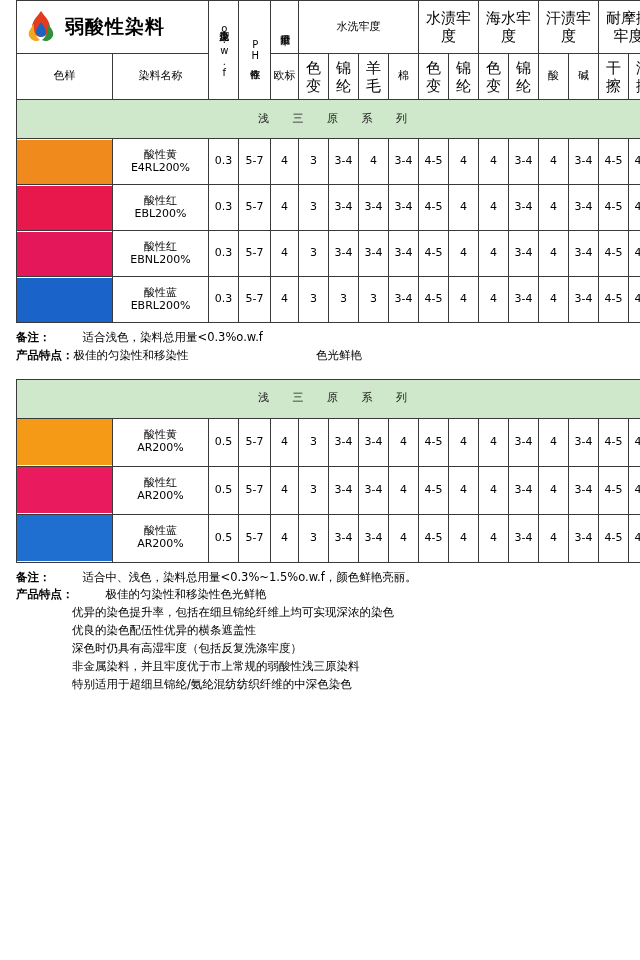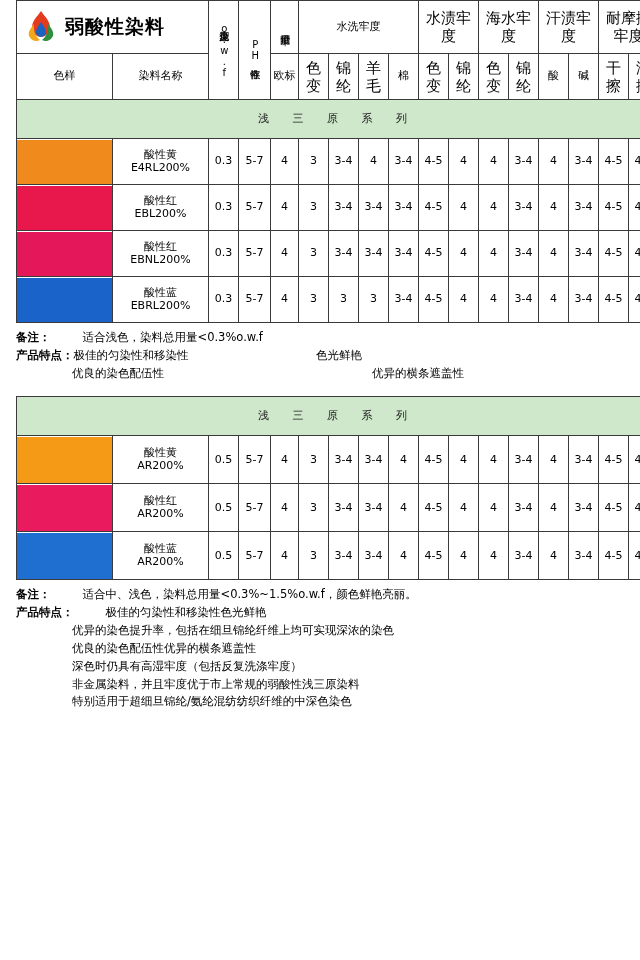--- a/index.html
+++ b/index.html
@@ -290,24 +290,20 @@
       <span class="k">备注：</span>
       <span class="v">适合浅色，染料总用量&lt;0.3%o.w.f</span>
     </div>
     <div class="row2">
       <div class="c1" style="display:flex">
         <span class="lbl">产品特点：</span>
         <span>极佳的匀染性和移染性</span>
       </div>
       <div>色光鲜艳</div>
     </div>
-    <div class="row2">
-      <div class="c1 indent">优良的染色配伍性</div>
-      <div>优异的横条遮盖性</div>
-    </div>
   </div>
 
   <div class="gap"></div>
 
   <table class="spec block2">
     <colgroup>
       <col style="width:96px">
         <col style="width:96px">
       <col style="width:30px">
         <col style="width:32px">

